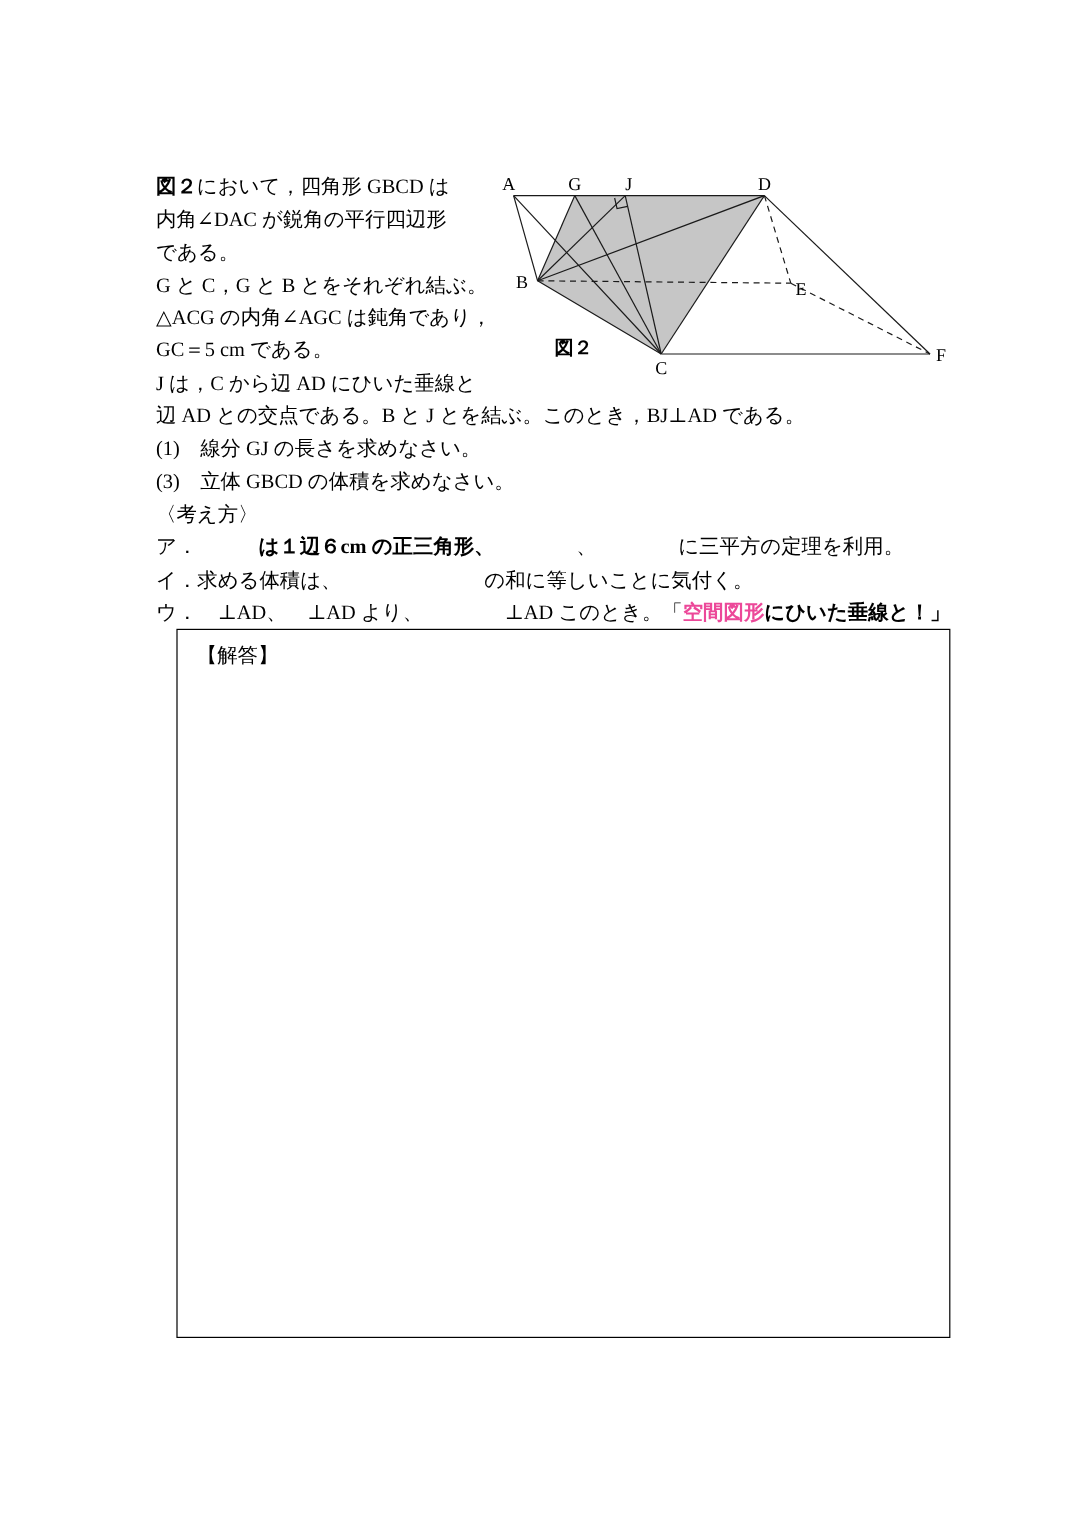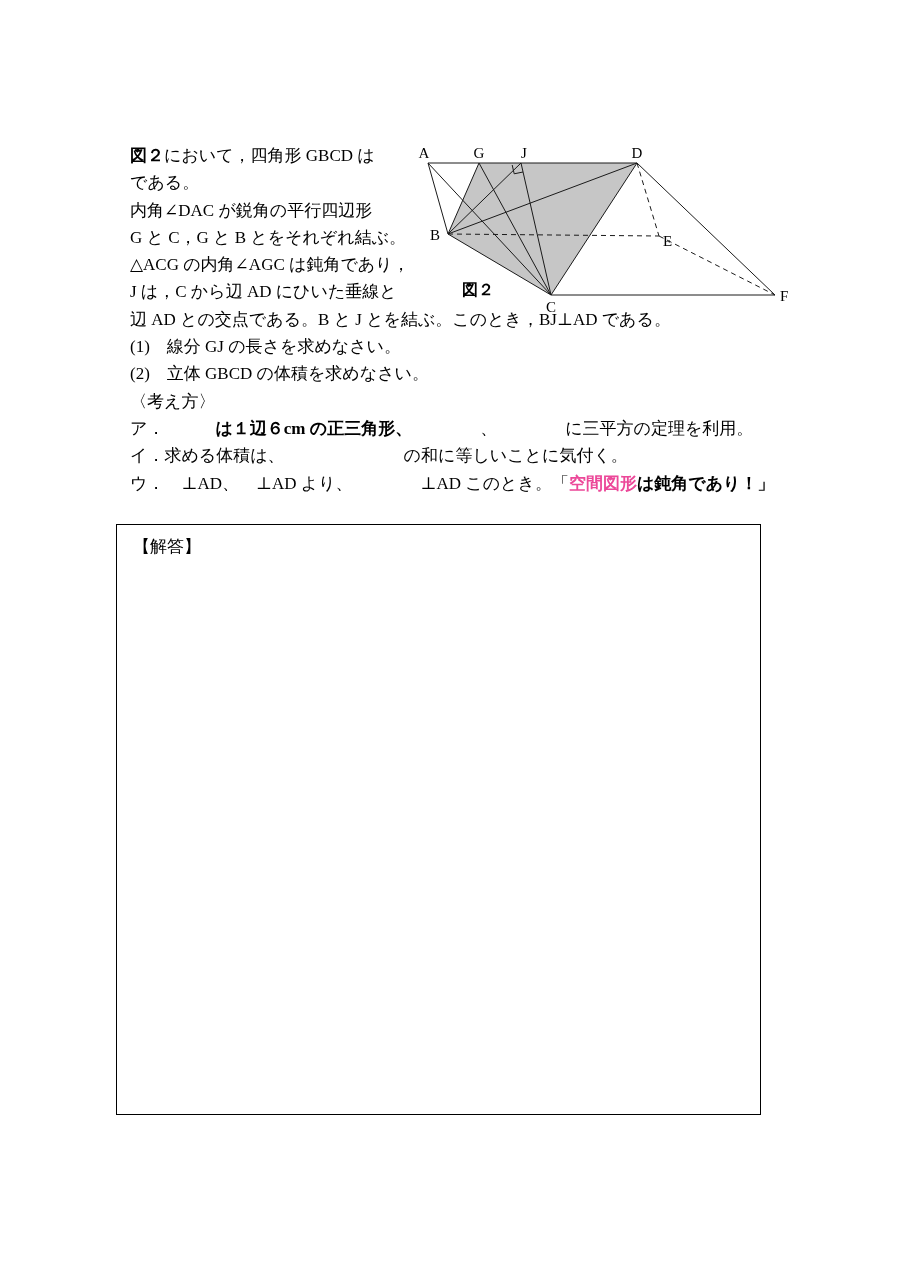--- a/index.html
+++ b/index.html
@@ -22,50 +22,51 @@
   .b{font-weight:bold;}
   .red{font-weight:bold;}
   .diagram{
     position:absolute;
     left:400px;top:138px;
     width:400px;height:182px;
   }
   .diagram svg{display:block;width:100%;height:100%;}
   .answer-box{
     position:absolute;
-    left:116px;top:524px;
+    left:147px;top:524px;
     width:645px;height:591px;
     border:1px solid #000;
     box-sizing:border-box;
     font-size:17px;
   }
   .answer-label{
     padding:10px 0 0 16px;
     font-weight:normal;
   }
   text{font-family:"Liberation Serif","DejaVu Serif",serif;font-size:15px;fill:#000;}
   .figcap{font-size:16px;font-weight:bold;}
 </style>
 </head>
 <body>
 
 <div class="textblock">
   <div class="line"><span class="b">図２</span><span>において，四角形 GBCD は</span></div>
+  <div class="line">内角∠DAC が鋭角の平行四辺形</div>
   <div class="line">である。</div>
-  <div class="line">内角∠DAC が鋭角の平行四辺形</div>
   <div class="line">G と C，G と B とをそれぞれ結ぶ。</div>
   <div class="line">△ACG の内角∠AGC は鈍角であり，</div>
+  <div class="line">GC＝5 cm である。</div>
   <div class="line">J は，C から辺 AD にひいた垂線と</div>
   <div class="line">辺 AD との交点である。B と J とを結ぶ。このとき，BJ⊥AD である。</div>
   <div class="line">(1)　線分 GJ の長さを求めなさい。</div>
-  <div class="line">(2)　立体 GBCD の体積を求めなさい。</div>
+  <div class="line">(3)　立体 GBCD の体積を求めなさい。</div>
   <div class="line">〈考え方〉</div>
   <div class="line"><span>ア．　　　</span><span class="b">は１辺６cm の正三角形、</span><span>　　　　、　　　　に三平方の定理を利用。</span></div>
   <div class="line">イ．求める体積は、　　　　　　　の和に等しいことに気付く。</div>
-  <div class="line"><span>ウ．　⊥AD、　⊥AD より、　　　　⊥AD このとき。「</span><span class="red" id="red-span" style="color: #ec4899;">空間図形</span><span class="b">は鈍角であり！」</span></div>
+  <div class="line"><span>ウ．　⊥AD、　⊥AD より、　　　　⊥AD このとき。「</span><span class="red" id="red-span" style="color: #ec4899;">空間図形</span><span class="b">にひいた垂線と！」</span></div>
 </div>
 
 <div class="diagram">
   <svg viewBox="400 138 400 182" xmlns="http://www.w3.org/2000/svg">
 
     <polygon id="shade" points="479,163 637,163 551,295 448,234" fill="#c6c6c6"></polygon>
     <g stroke="#1a1a1a" stroke-width="1" fill="none">
 
       <line x1="428" y1="163" x2="637" y2="163"></line>
       <line x1="428" y1="163" x2="448" y2="234"></line>

